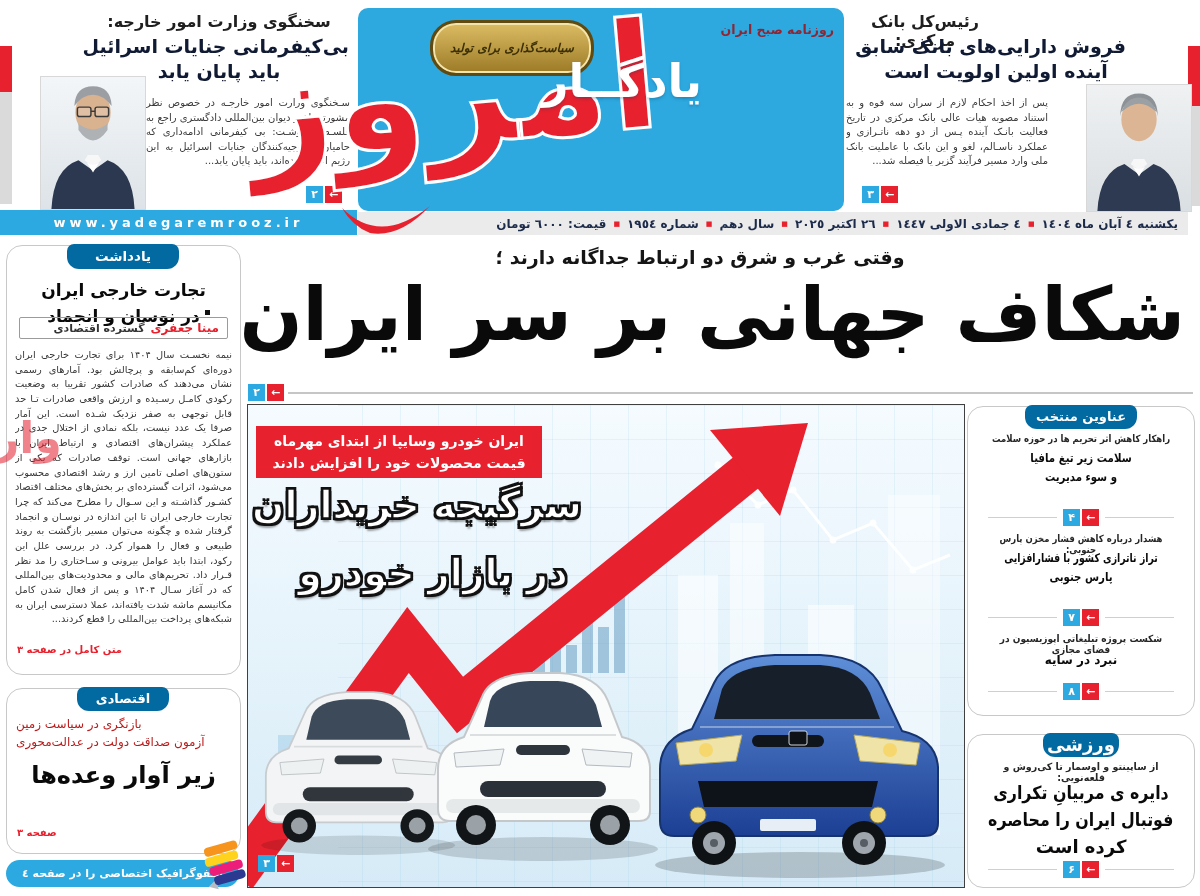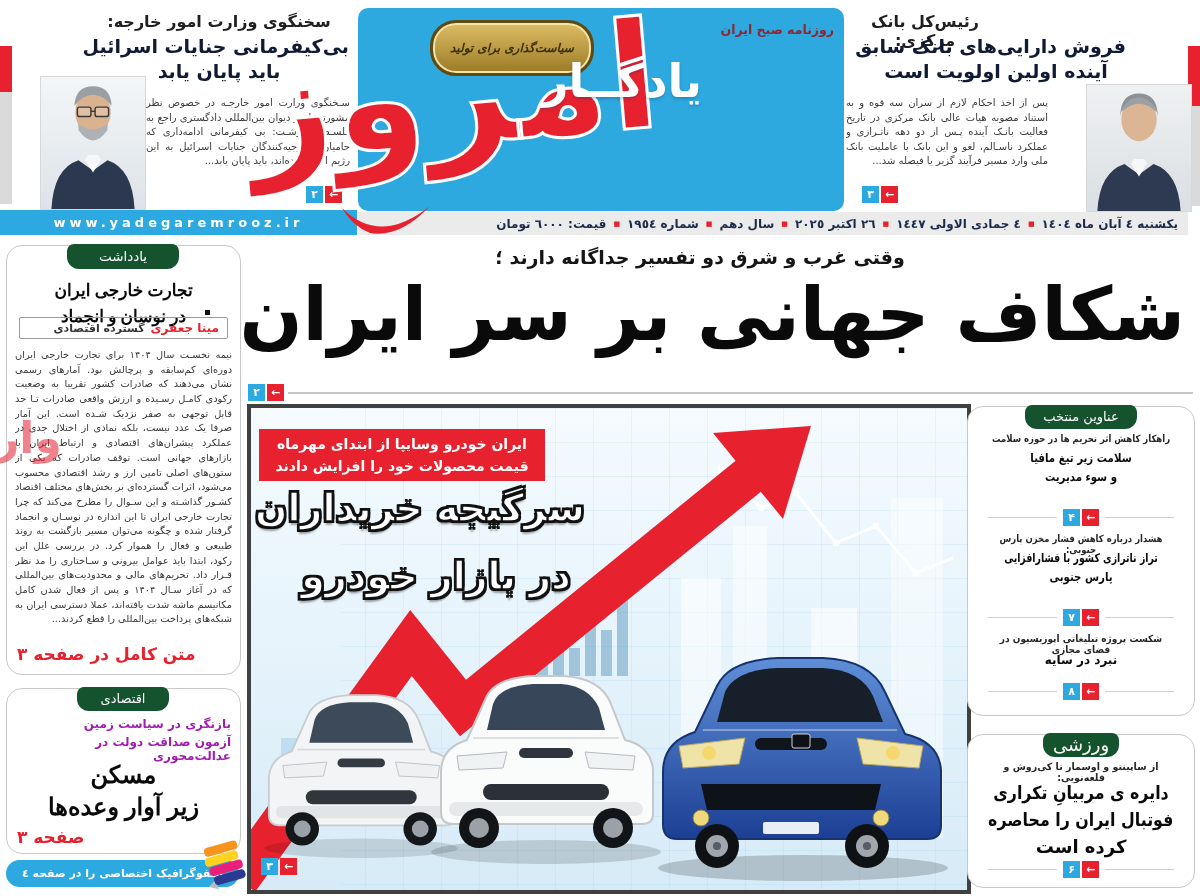--- a/index.html
+++ b/index.html
@@ -53,39 +53,39 @@
 
   
   .lead-kicker{position:absolute;left:340px;top:246px;width:720px;text-align:center;direction:rtl;
                font-size:19px;font-weight:800;color:#151515;}
   .lead-head{position:absolute;left:255px;top:268px;width:930px;text-align:center;direction:rtl;
              font-size:74px;font-weight:800;color:#0a0a0a;line-height:1.25;white-space:nowrap;}
   .lead-rule{position:absolute;left:288px;top:392px;width:905px;height:2px;background:#c6c6c6;}
 
   
   .card{position:absolute;background:#fff;border:1.5px solid #c8c8c8;border-radius:16px;}
-  .tab{position:absolute;background:#14532d;color:#fff;text-align:center;font-weight:400;
+  .tab{position:absolute;background:#0369a1;color:#fff;text-align:center;font-weight:700;
        border-radius:7px 7px 12px 12px;z-index:3;}
-  .bx-kicker{position:absolute;text-align:right;direction:rtl;color:#a21caf;font-weight:700;}
-  .bx-head{position:absolute;text-align:center;direction:rtl;color:#0a0a0a;font-weight:800;font-family:Liberation Serif, serif;}
-  .red-link{position:absolute;color:#e8212e;font-size:17px;font-weight:800;direction:rtl;}
+  .bx-kicker{position:absolute;text-align:left;direction:rtl;color:#b91c1c;font-weight:400;}
+  .bx-head{position:absolute;text-align:center;direction:rtl;color:#0a0a0a;font-weight:800;}
+  .red-link{position:absolute;color:#e8212e;font-size:10px;font-weight:800;direction:rtl;}
 
   .byline{position:absolute;left:12px;top:71px;width:209px;height:22px;border:1px solid #9b9b9b;border-radius:2px;
           direction:rtl;display:flex;align-items:center;gap:6px;padding:0 8px;box-sizing:border-box;}
   .byline .name{color:#e8212e;font-size:12px;font-weight:800;}
   .byline .role{color:#333;font-size:11px;font-weight:700;}
   .note-body{position:absolute;left:8px;top:102px;width:217px;height:290px;overflow:hidden;
              font-size:9.8px;line-height:1.5;color:#363636;text-align:justify;direction:rtl;z-index:2;}
   .bleed{position:absolute;left:-6px;top:412px;font-size:44px;font-weight:800;color:rgba(226,28,43,.55);z-index:4;direction:rtl;}
 
   .pill{position:absolute;left:6px;top:860px;width:233px;height:27px;border-radius:14px;background:#2ca9e0;
         color:#fff;font-size:11px;font-weight:700;text-align:center;line-height:27px;direction:rtl;}
 
   
-  .photo-box{position:absolute;left:247px;top:404px;width:716px;height:482px;border:4px solid #404040;overflow:hidden;}
+  .photo-box{position:absolute;left:247px;top:404px;width:716px;height:482px;border:1px solid #404040;overflow:hidden;}
   .ps-redbox{position:absolute;left:8px;top:21px;width:286px;height:52px;background:#e8212e;color:#fff;
              display:flex;flex-direction:column;justify-content:center;text-align:center;direction:rtl;
              font-size:14px;font-weight:800;line-height:1.6;z-index:5;}
   .ps-head{position:absolute;width:330px;text-align:center;direction:rtl;font-size:38px;font-weight:800;color:#fff;
            z-index:5;-webkit-text-stroke:1.5px #111;
            text-shadow:-2px -2px 0 #111,2px -2px 0 #111,-2px 2px 0 #111,2px 2px 0 #111,0 4px 2px rgba(0,0,0,.35);}
 
   
   .sel-kicker{position:absolute;width:210px;left:8px;text-align:center;direction:rtl;font-size:10px;font-weight:700;color:#262626;}
   .sel-head{position:absolute;width:210px;left:8px;text-align:center;direction:rtl;font-size:12px;font-weight:800;
@@ -186,21 +186,21 @@
         <path d="M42,76 L50,82 L58,76 L55,71 L45,71 Z" fill="#f7f7f7"></path>
         <path d="M44,78 L50,88 L56,78 Q50,83 44,78 Z" fill="#ffffff"></path>
       </svg>
     </div>
     <span class="pgmark" style="left:17px;top:178px">
       <span class="pm pm-n">٣</span>
       <span class="pm pm-a">←</span>
     </span>
   </div>
 
-  <div class="lead-kicker">وقتی غرب و شرق دو تفسیر جداگانه دارند ؛</div>
+  <div class="lead-kicker">وقتی غرب و شرق دو ارتباط جداگانه دارند ؛</div>
   <div class="lead-head">شکاف جهانی بر سر ایران</div>
   <div class="lead-rule"></div>
   <span class="pgmark" style="left:248px;top:384px">
     <span class="pm pm-n">٢</span>
     <span class="pm pm-a">←</span>
   </span>
 
   <div class="card" style="left:6px;top:245px;width:233px;height:428px">
     <div class="tab" style="left:60px;top:-2px;width:112px;height:25px;line-height:25px;font-size:13.5px">یادداشت</div>
     <div class="bx-head" style="left:9px;top:32px;width:215px;font-size:17px;line-height:1.5">
@@ -215,21 +215,20 @@
     <div class="note-body">نیمه نخسـت سال ۱۴۰۴ برای تجارت خارجی ایران دوره‌ای کم‌سابقه و پرچالش بود. آمارهای رسمی نشان می‌دهند که صادرات کشور تقریبا به وضعیت رکودی کامـل رسـیده و ارزش واقعی صادرات تـا حد قابل توجهی به صفر نزدیک شـده است. این آمار صرفا یک عدد نیست، بلکه نمادی از اختلال جدی در عملکرد پیشران‌های اقتصادی و ارتباط ایران با بازارهای جهانی است. توقف صادرات که یکی از ستون‌های اصلی تامین ارز و رشد اقتصادی محسوب می‌شود، اثرات گسترده‌ای بر بخش‌های مختلف اقتصاد کشـور گذاشـته و این سـوال را مطرح می‌کند که چرا تجارت خارجی ایران تا این اندازه در نوسـان و انجماد گرفتار شده و چگونه می‌توان مسیر بازگشت به روند طبیعی و فعال را هموار کرد. در بررسی علل این رکود، ابتدا باید عوامل بیرونی و سـاختاری را مد نظر قـرار داد. تحریم‌های مالی و محدودیت‌های بین‌المللی که در آغاز سـال ۱۴۰۴ و پس از فعال شدن کامل مکانیسم ماشه شدت یافته‌اند، عملا دسترسی ایران به شبکه‌های پرداخت بین‌المللی را قطع کردند...</div>
     <div class="red-link" style="left:10px;top:398px">متن کامل در صفحه ۳</div>
   </div>
   <div class="bleed">وار</div>
 
   <div class="card" style="left:6px;top:688px;width:233px;height:164px">
     <div class="tab" style="left:70px;top:-2px;width:92px;height:24px;line-height:24px;font-size:13px">اقتصادی</div>
     <div class="bx-kicker" style="left:9px;top:28px;width:215px;font-size:12px">بازنگری در سیاست زمین</div>
     <div class="bx-kicker" style="left:9px;top:46px;width:215px;font-size:12px">آزمون صداقت دولت در عدالت‌محوری</div>
     <div class="bx-head" style="left:9px;top:70px;width:215px;font-size:24px;line-height:1.35">
-      <div>مسکن</div>
       <div>زیر آوار وعده‌ها</div>
     </div>
     <div class="red-link" style="left:10px;top:138px">صفحه ۳</div>
   </div>
 
   <div class="pill">اینفوگرافیک اختصاصی را در صفحه ٤ ببینید</div>
   <svg class="icon-svg" style="left:200px;top:838px" width="46" height="52" viewBox="0 0 46 52">
     <g transform="rotate(-16 23 26)">
       <polygon points="3,44 12,39 12,49" fill="#b6bcc2"></polygon>
       <rect x="8" y="6" width="34" height="9" rx="4" fill="#f7941e"></rect>

